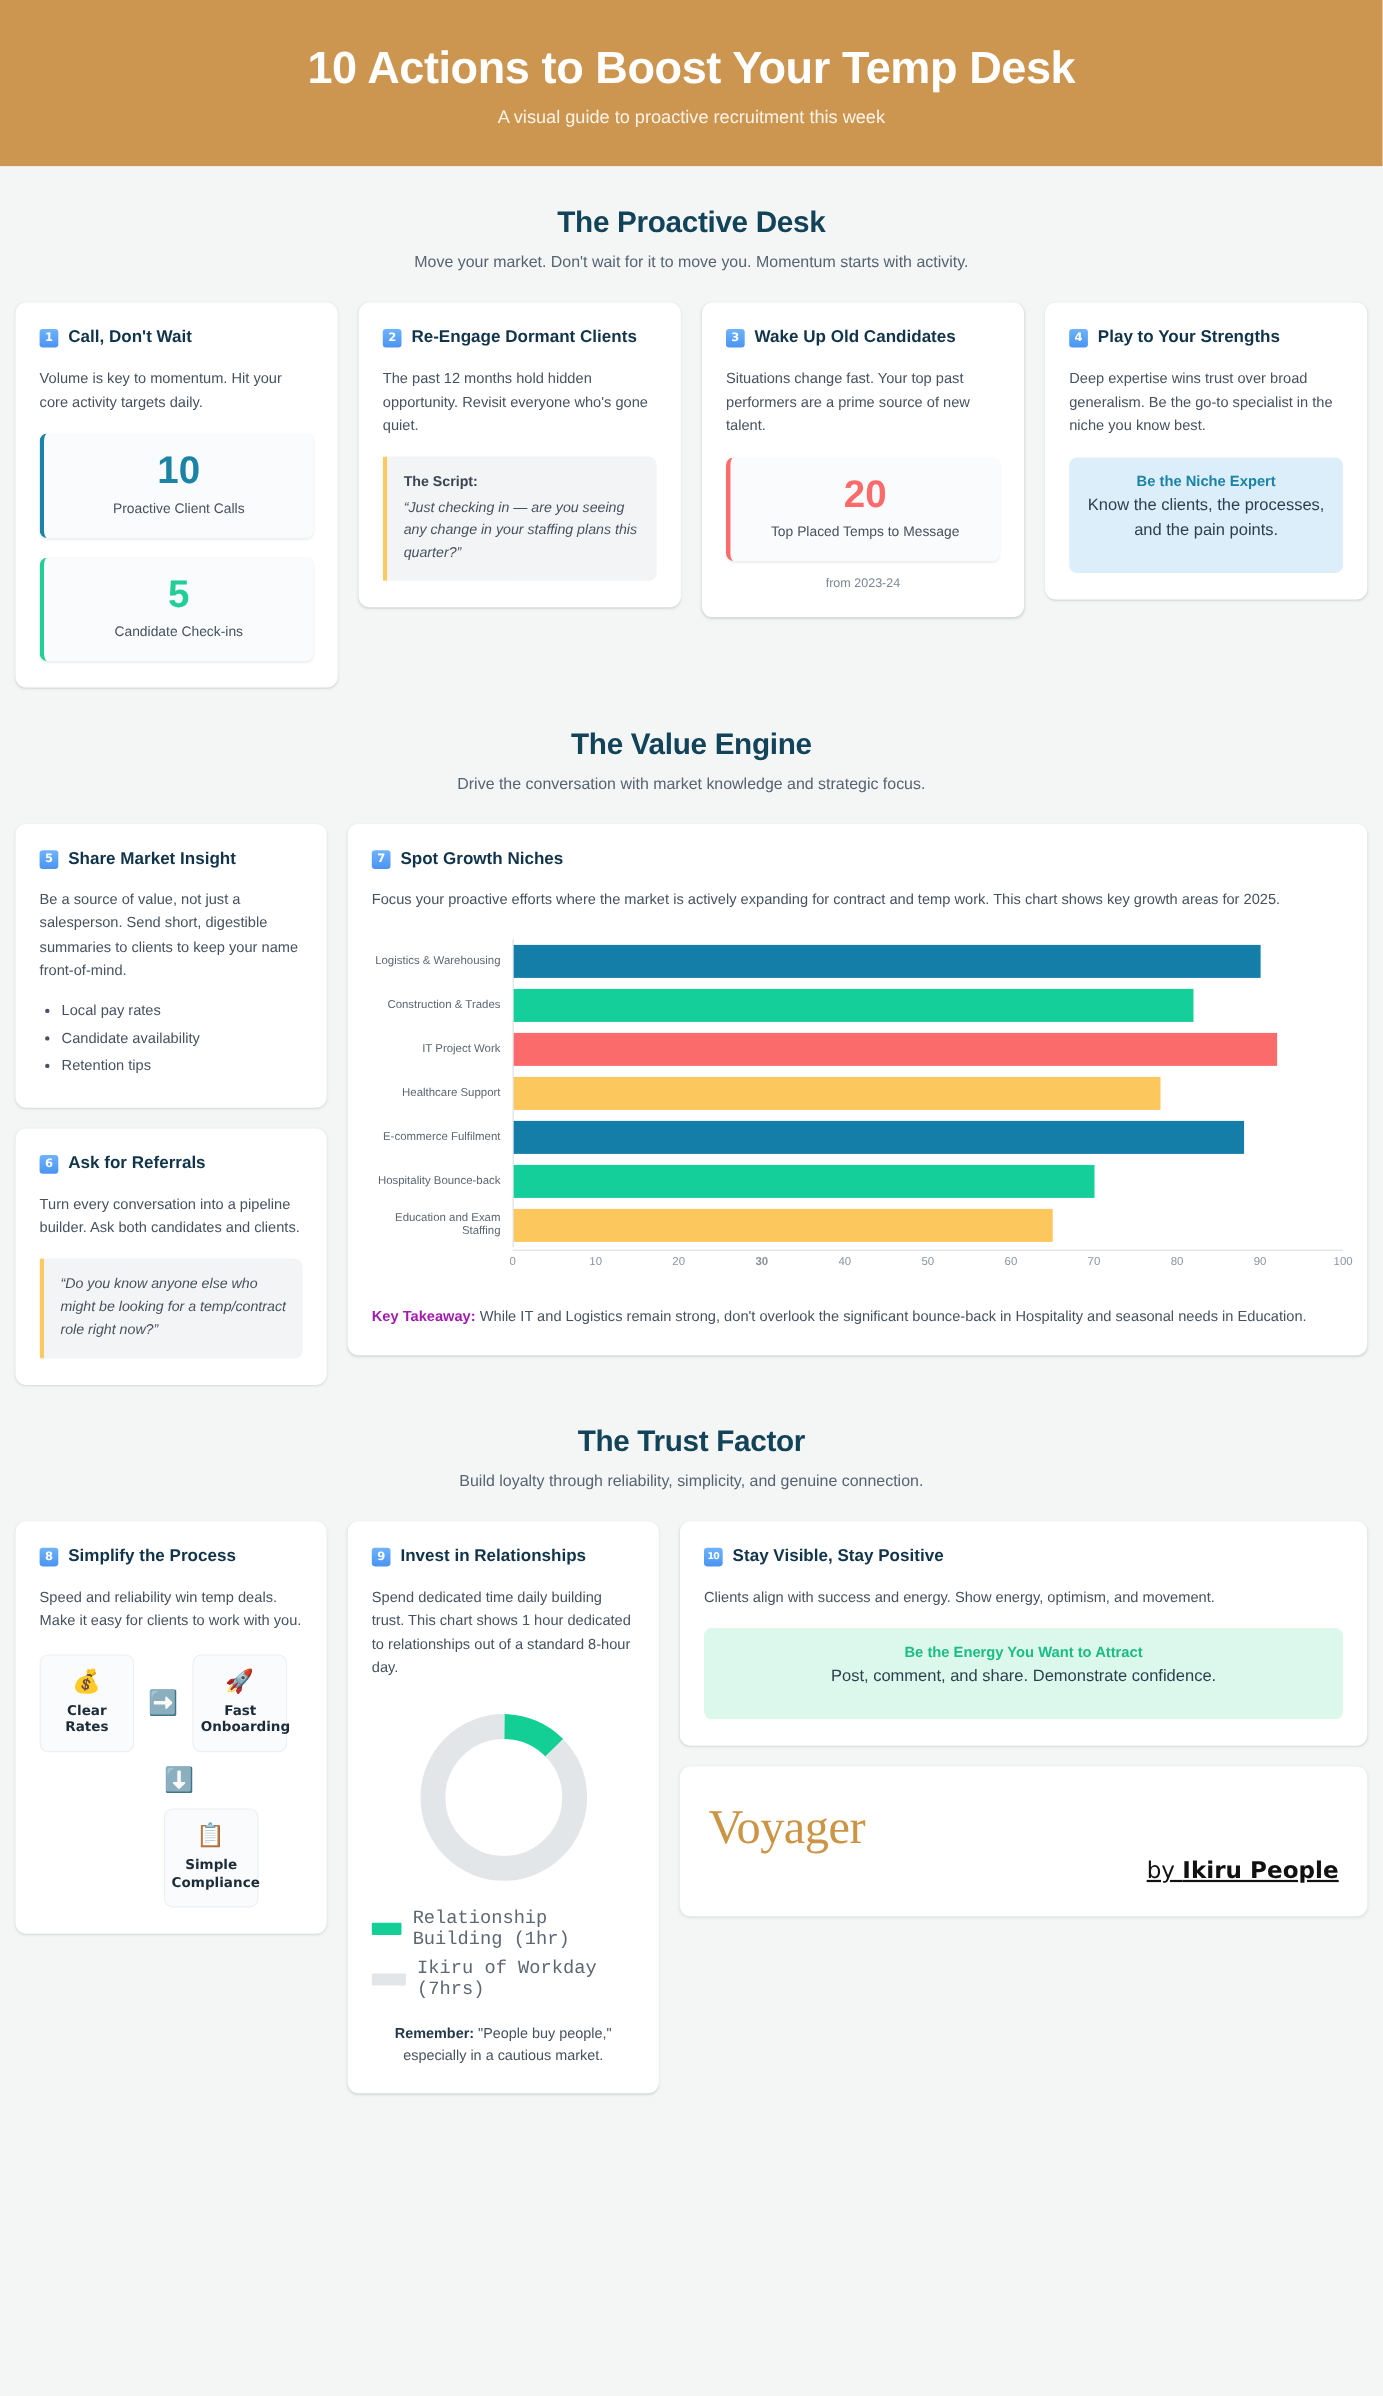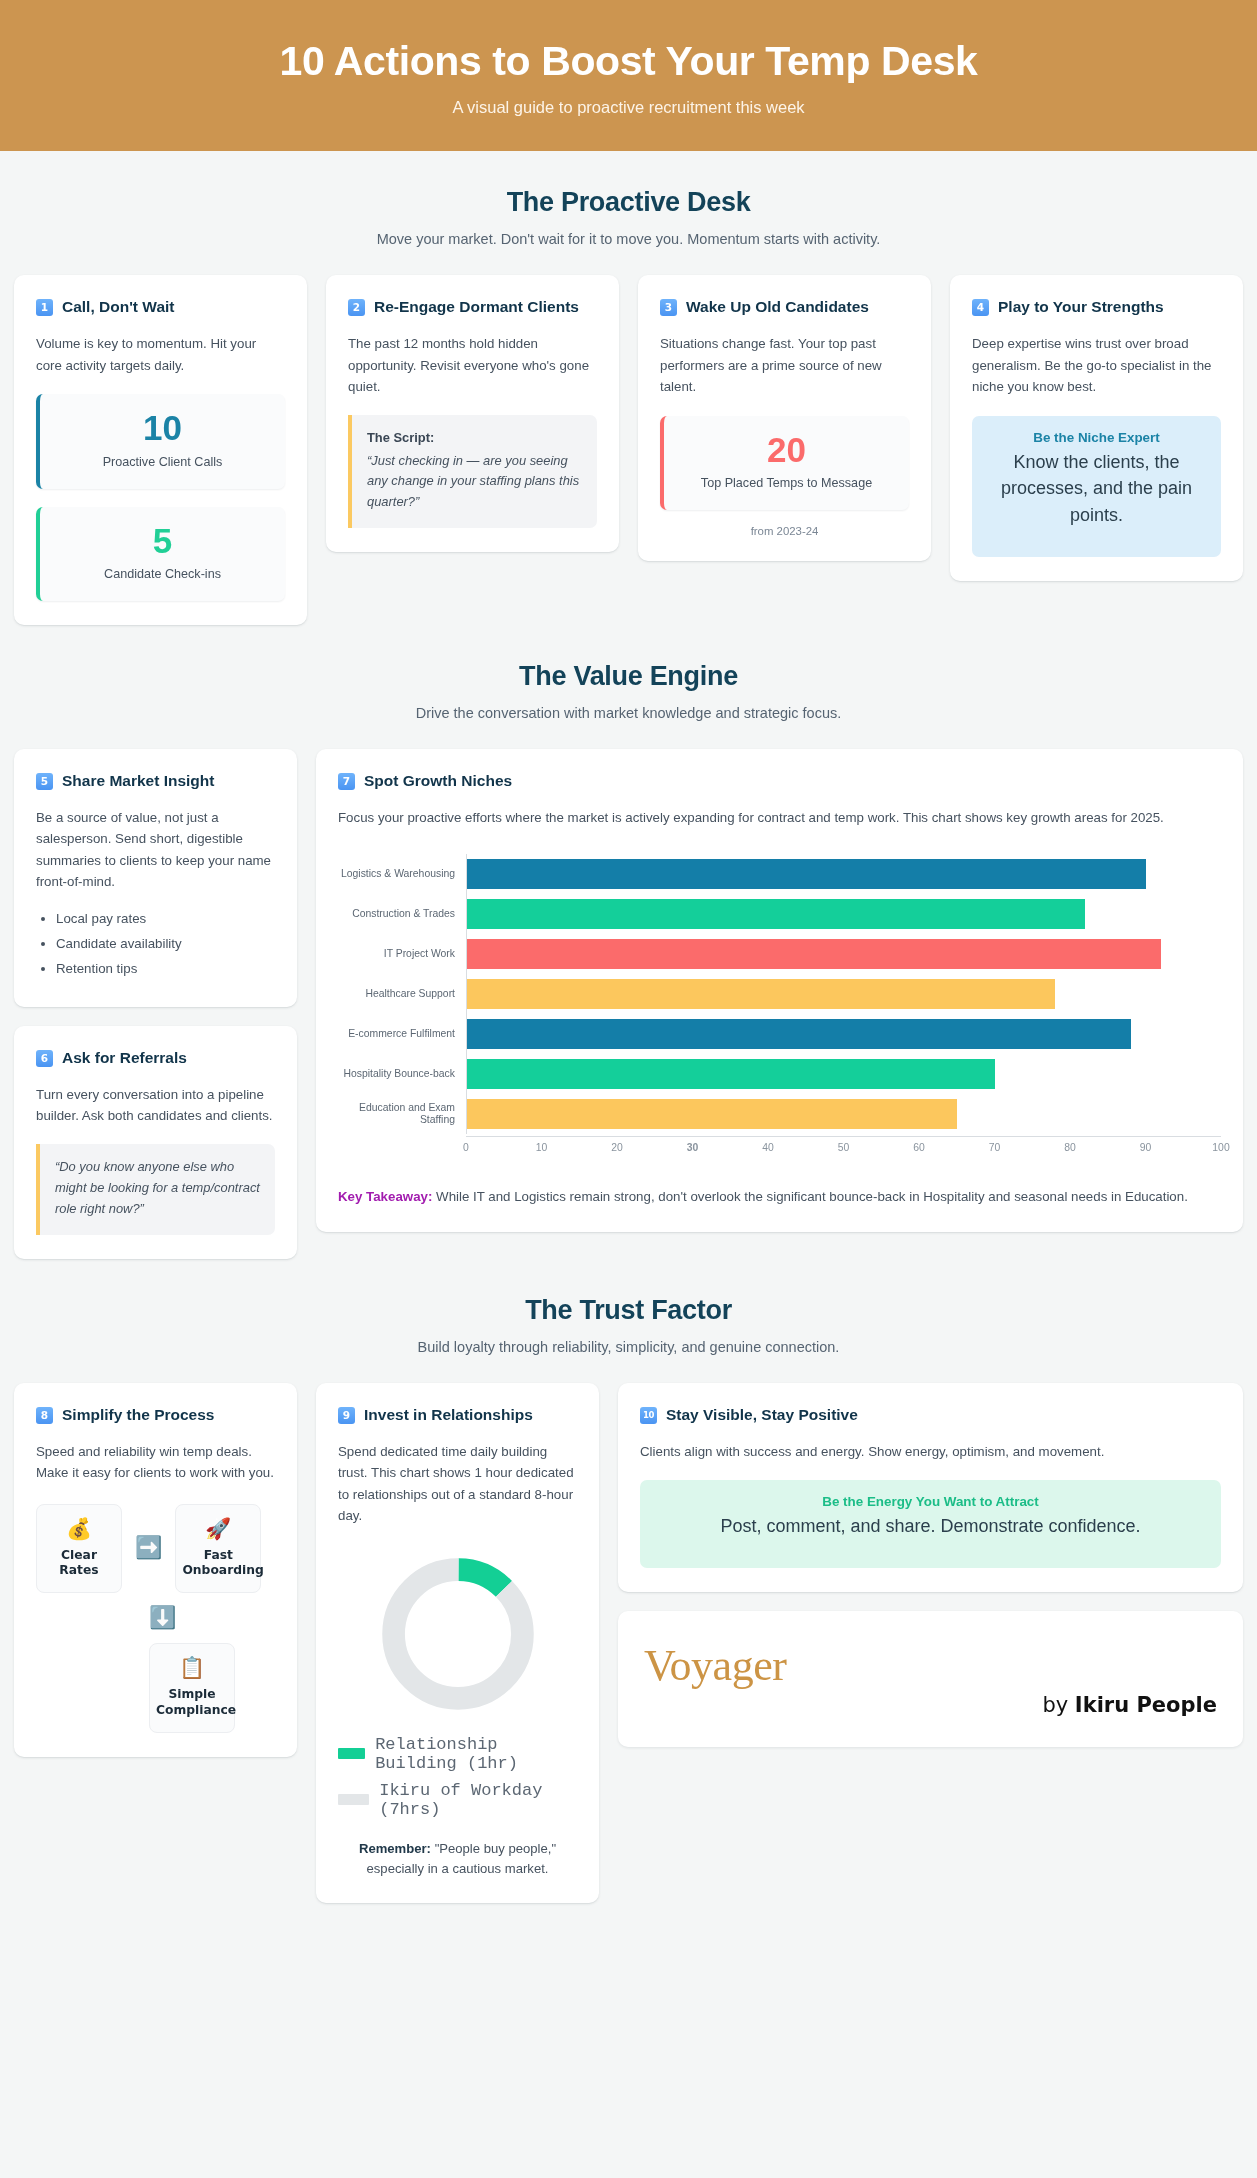--- a/index.html
+++ b/index.html
@@ -130,21 +130,21 @@
   .callout {
     margin-top: 18px;
     border-radius: 7px;
     padding: 14px 14px 28px;
     text-align: center;
   }
   .callout.blue { background: #dbeefa; }
   .callout.mint { background: #dcf7ec; }
   .callout .ctitle { font-size: 13.4px; font-weight: bold; color: #1b83a6; }
   .callout.mint .ctitle { color: #1bbd87; }
-  .callout .ctext { margin-top: 4px; font-size: 18px; color: #2b3f4c; line-height: 1.48; }
+  .callout .ctext { margin-top: 4px; font-size: 15px; color: #2b3f4c; line-height: 1.48; }
   
   .blist { margin-top: 15px; padding-left: 20px; }
   .blist li { font-size: 13.3px; color: #46525f; line-height: 1.58; margin-bottom: 4px; }
   
   .ve { display: flex; gap: 19px; align-items: flex-start; }
   .ve-left { width: 283px; flex: 0 0 283px; display: flex; flex-direction: column; gap: 19px; }
   .ve-right { flex: 1 1 auto; }
   
   .chart { margin-top: 20px; padding: 6px 0 0; }
   .bar-row { display: flex; align-items: center; height: 40px; }
@@ -226,20 +226,21 @@
     color: #cc9445;
     line-height: 0.95;
     letter-spacing: -0.5px;
   }
   .logo-by {
     margin-top: 6px;
     text-align: right;
     font-size: 21px;
     color: #111;
     font-family: "DejaVu Sans", sans-serif;
+    text-decoration: underline;
   }
   .logo-by b { font-weight: bold; }
   .bottom-pad { height: 10px; }
 </style>
 </head>
 <body>
 
 <div class="banner">
   <h1>10 Actions to Boost Your Temp Desk</h1>
   <p>A visual guide to proactive recruitment this week</p>

